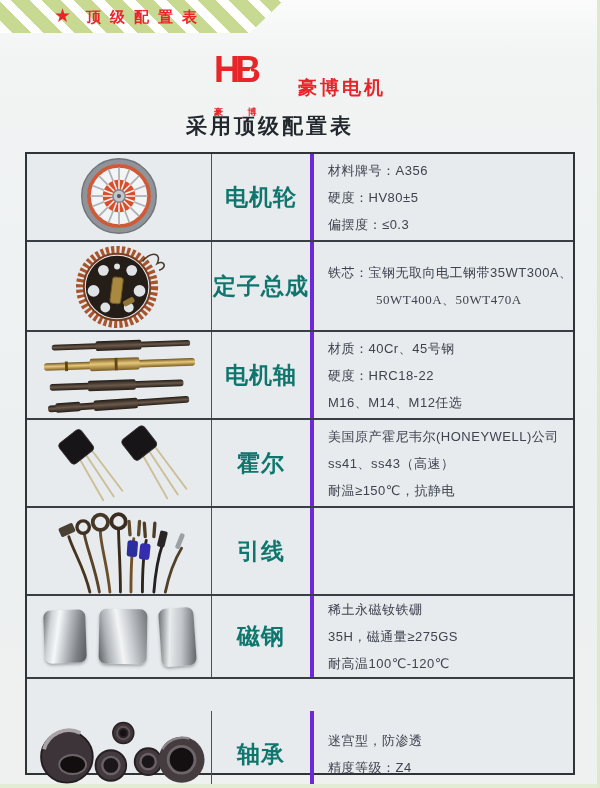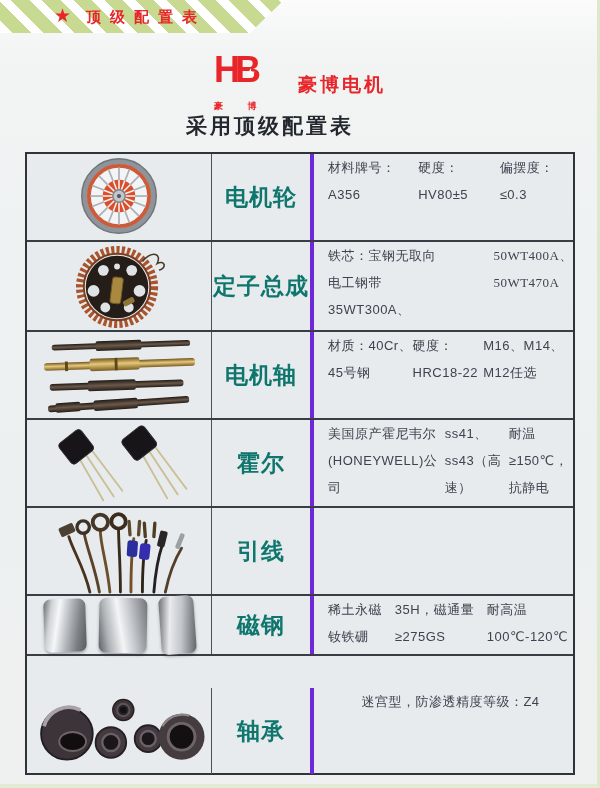--- a/index.html
+++ b/index.html
@@ -32,21 +32,21 @@
   .monogram-wrap{ position:relative; width:62px; }
   .monogram{
     font-size:36px; font-weight:900; color:#e8262a; letter-spacing:-5px;
     line-height:36px; font-style:normal;
   }
   .monogram-star{
     position:absolute; left:31px; top:15px; font-size:12px; color:#ffffff; line-height:12px;
   }
   .logo-caption{
     font-size:9px; color:#e8262a; font-weight:700; letter-spacing:11px;
-    margin-top:12px; white-space:nowrap;
+    margin-top:18px; white-space:nowrap;
   }
   .company{
     font-size:19px; font-weight:800; color:#e8262a; letter-spacing:3px;
     margin-left:22px; margin-top:4px; white-space:nowrap;
   }
   
   .subtitle{
     position:absolute; left:0; top:112px; width:540px; text-align:center;
     font-size:21px; font-weight:700; color:#23282e; letter-spacing:3px;
   }
@@ -58,21 +58,21 @@
   }
   .row{ display:grid; grid-template-columns:185px 102px 1fr; border-bottom:2px solid #383e44; }
   .row:last-child{ border-bottom:none;margin-top:32px; }
   .cell{ position:relative; }
   .cell.img{ border-right:1px solid #4a5055; display:flex; align-items:center; justify-content:center; }
   .cell.name{
     border-right:4px solid #6d28d9; display:flex; align-items:center; justify-content:center;
     font-size:23px; font-weight:600; color:#0f766e; letter-spacing:1px; white-space:nowrap;
   }
   .cell.specs{
-    display:flex; flex-direction:row; justify-content:center; padding-left:14px;
+    display:flex; flex-direction:column; justify-content:center; padding-left:14px;
   }
   .spec-line{
     font-size:13px; color:#3d4450; line-height:27px; white-space:pre-wrap; letter-spacing:.5px;
   }
   .spec-line.indent-1{ padding-left:48px;font-family:Liberation Serif, serif; }
   
   .magnet-group{ display:flex; align-items:center; gap:13px; }
   .magnet{
     border-radius:7px;
     background:linear-gradient(100deg,#64686c 0%,#cfd3d6 18%,#f5f7f8 34%,#b9bdc1 55%,#7d8185 78%,#565a5e 100%);

